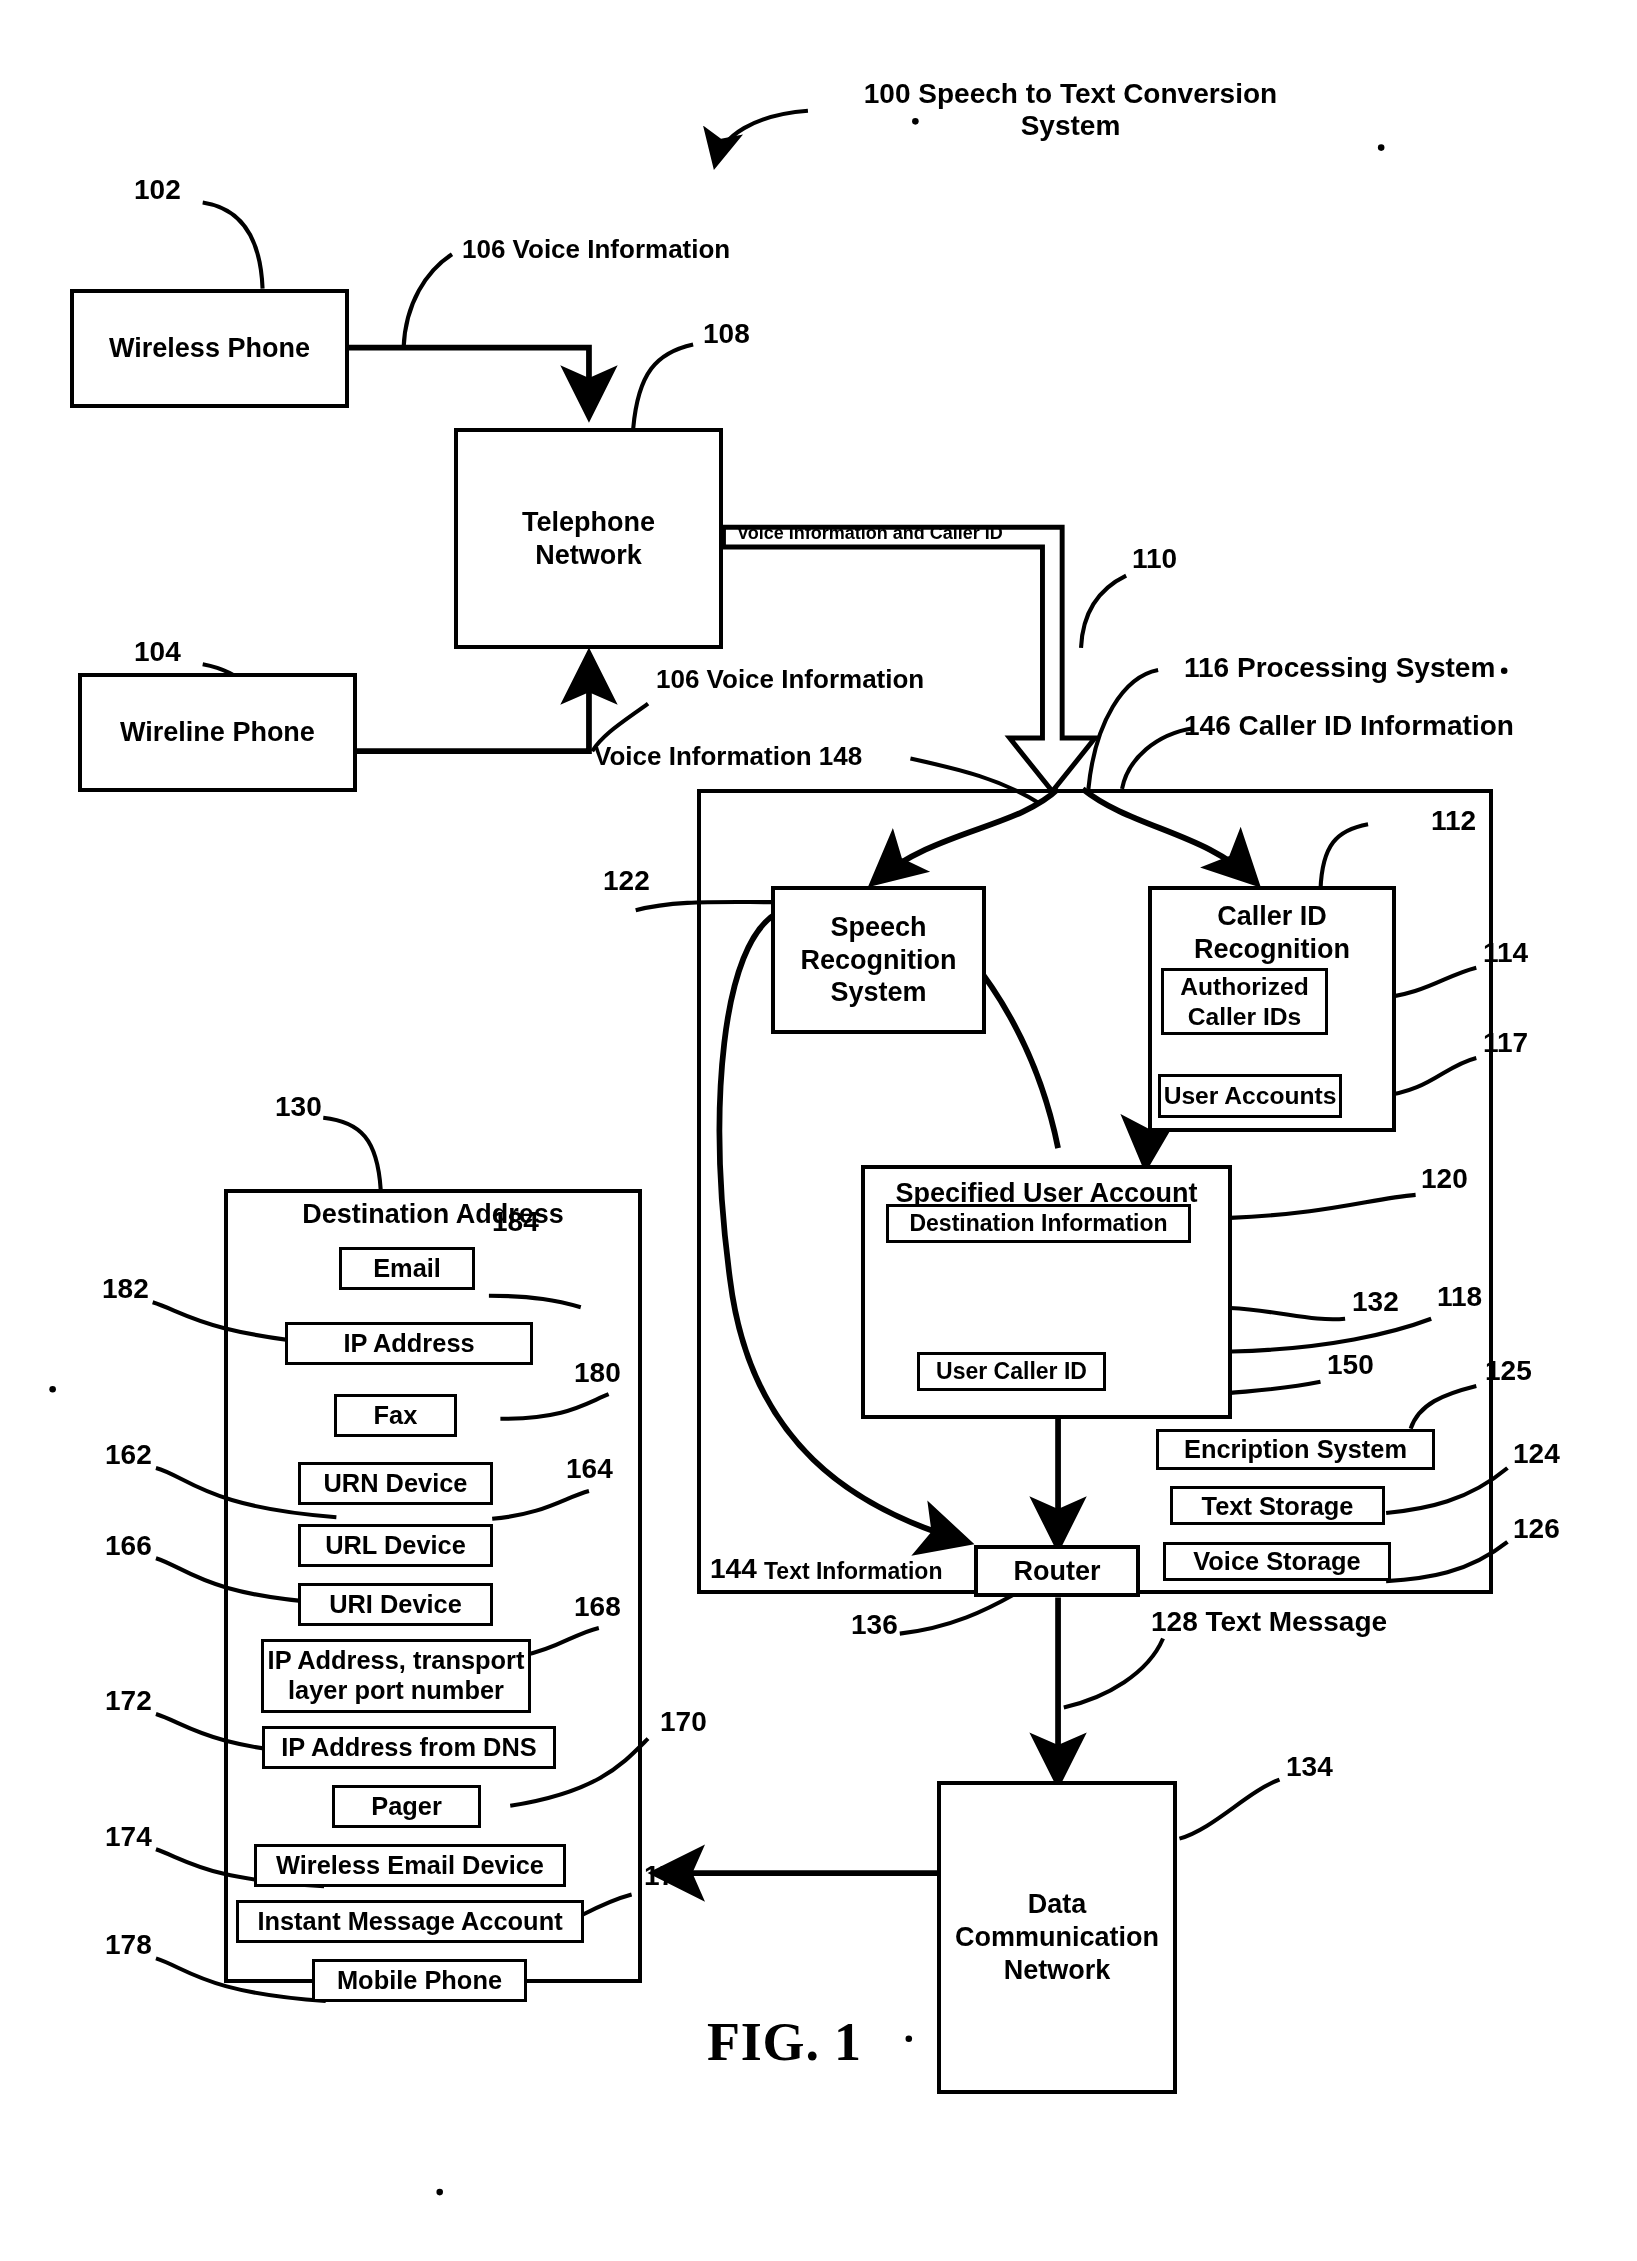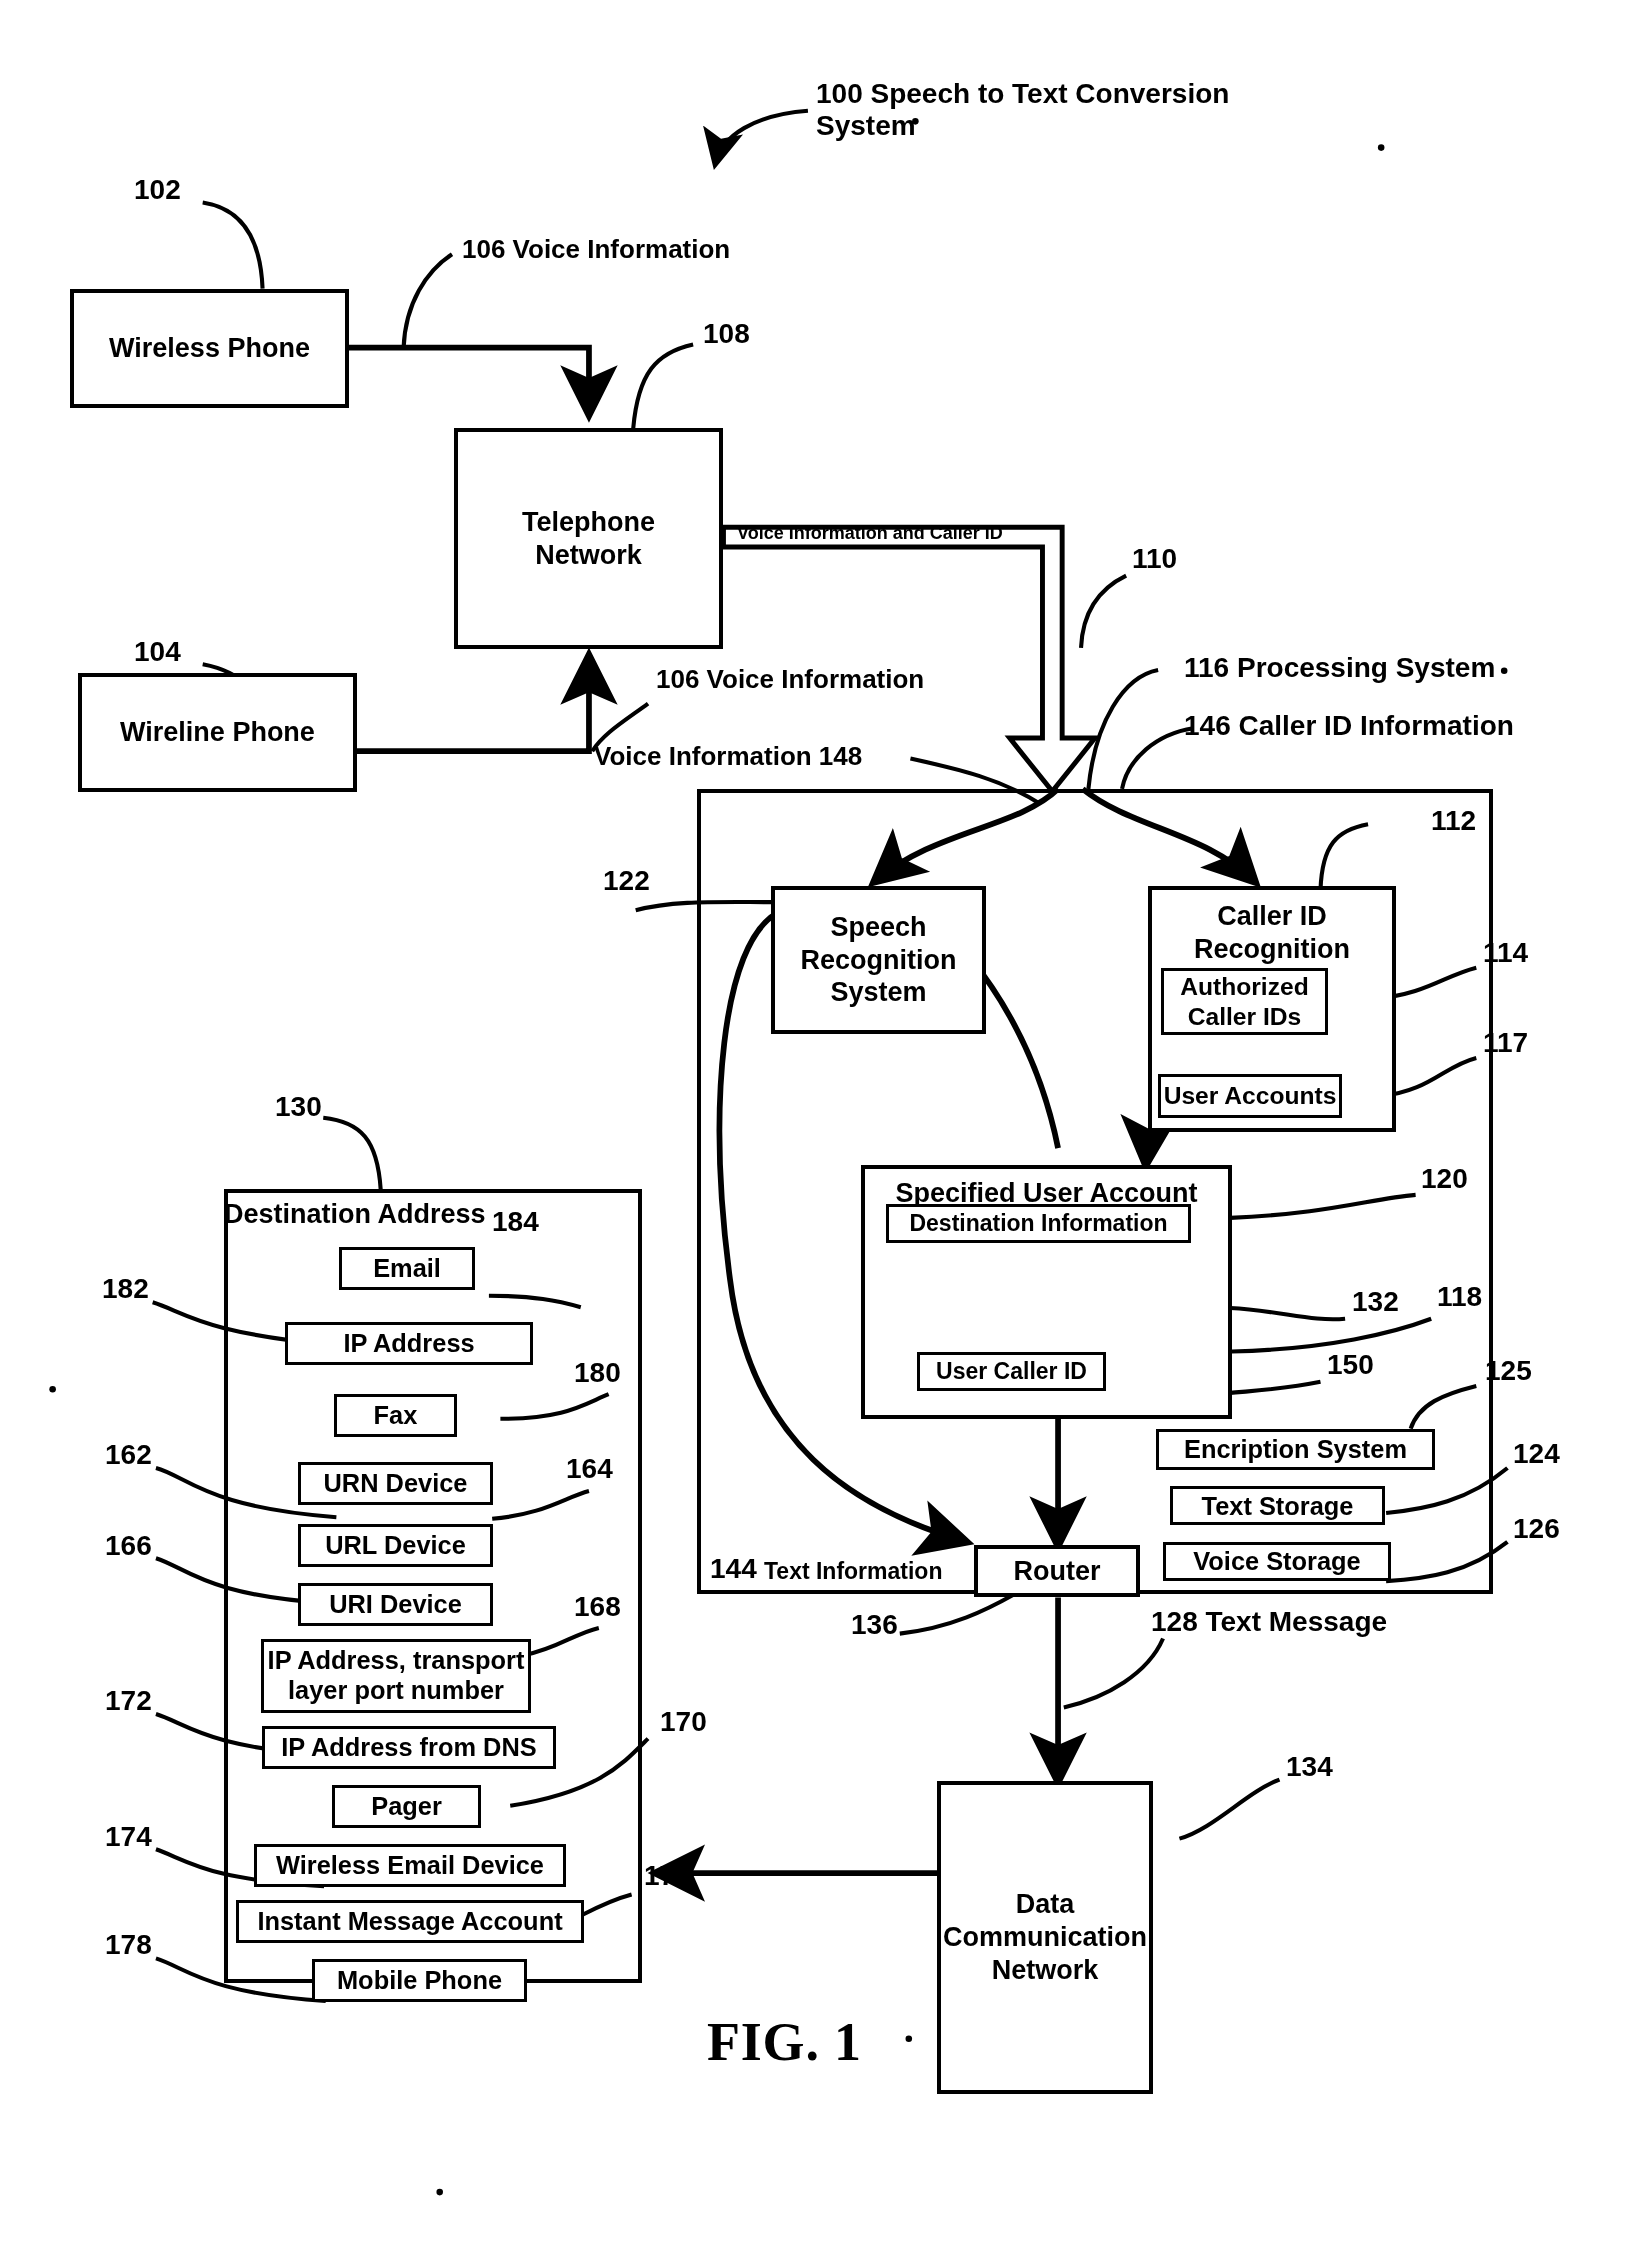--- a/index.html
+++ b/index.html
@@ -36,21 +36,21 @@
   }
   .container{
     position:absolute;
     border:4.1px solid #000;
     background:transparent;
     box-sizing:border-box;
     z-index:2;
   }
   .hdr{
     position:absolute;
-    text-align:left;
+    text-align:center;
     font-weight:bold;
     z-index:5;
     white-space:nowrap;
   }
   .lbl{
     position:absolute;
     font-weight:bold;
     white-space:nowrap;
     z-index:6;
   }
@@ -276,21 +276,21 @@
     <span>Text Storage</span>
   </div>
   <div class="subbox" style="left:1163px;top:1542px;width:228px;height:39px;font-size:25.4px;">
     <span>Voice Storage</span>
   </div>
 
   <div class="box" style="left:974px;top:1545px;width:166px;height:52px;font-size:27px;">
     <span>Router</span>
   </div>
 
-  <div class="box" style="left:937px;top:1781px;width:216px;height:313px;font-size:27px;flex-direction:column;align-items:center;">
+  <div class="box" style="left:937px;top:1781px;width:240px;height:313px;font-size:27px;flex-direction:column;align-items:center;">
     <span>Data</span>
     <span>Communication</span>
     <span>Network</span>
   </div>
 
   <div class="container" style="left:224px;top:1189px;width:418px;height:794px;"></div>
   <div class="hdr" style="left:224px;top:1199px;width:418px;font-size:27px;">Destination Address</div>
 
   <div class="subbox" style="left:339px;top:1247px;width:136px;height:43px;font-size:25.4px;text-align:right;">
     <span>Email</span>

